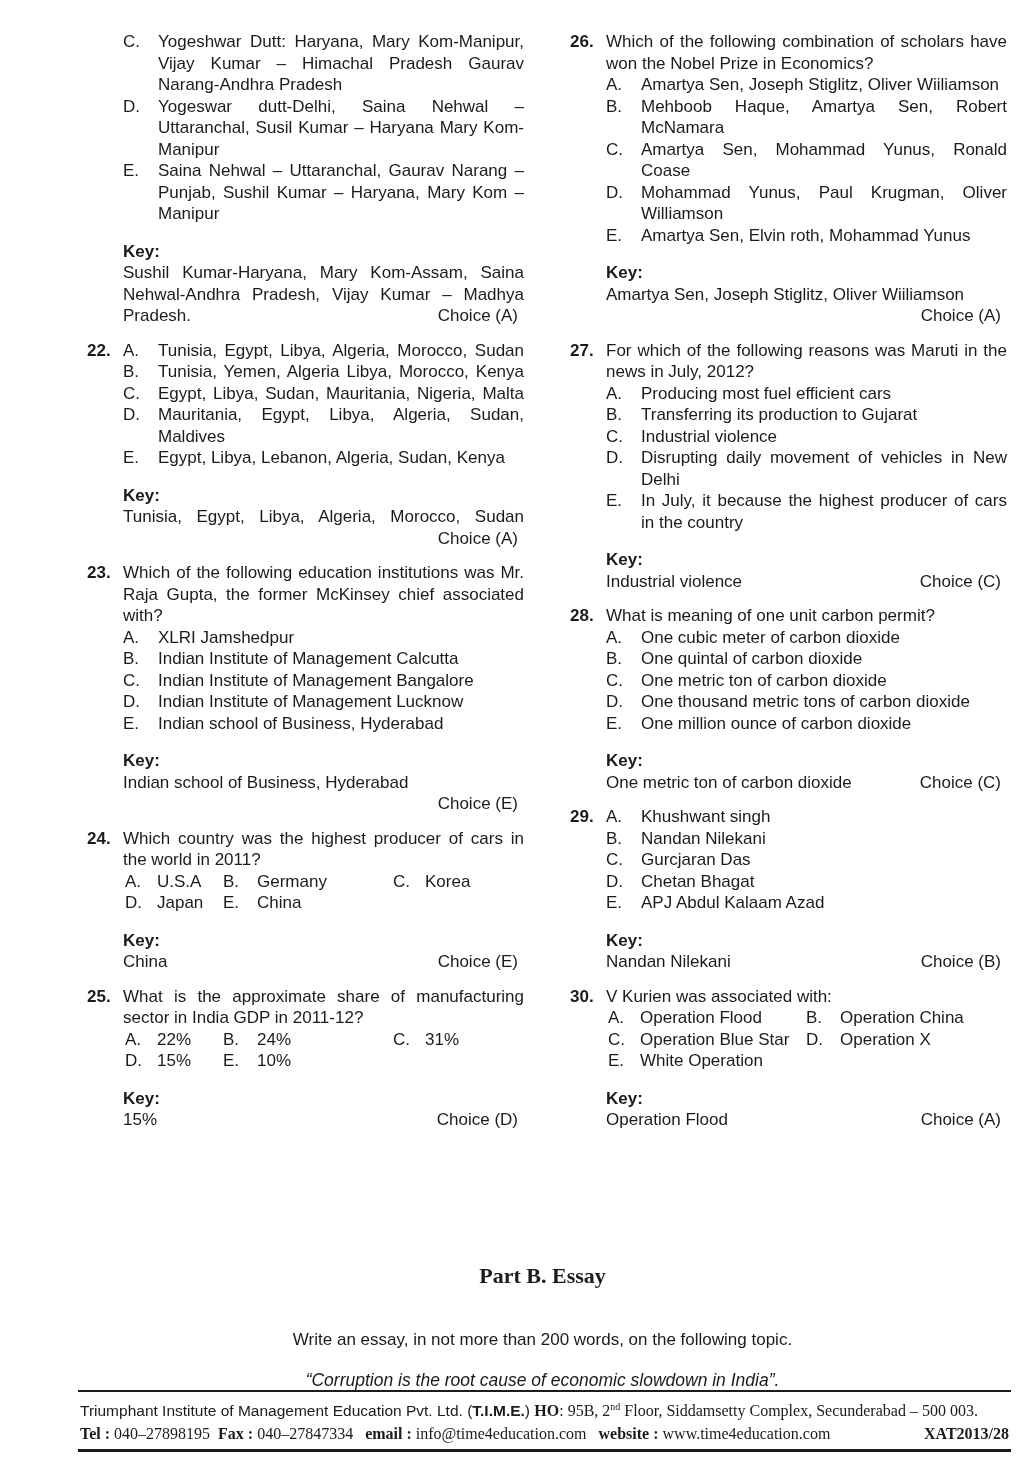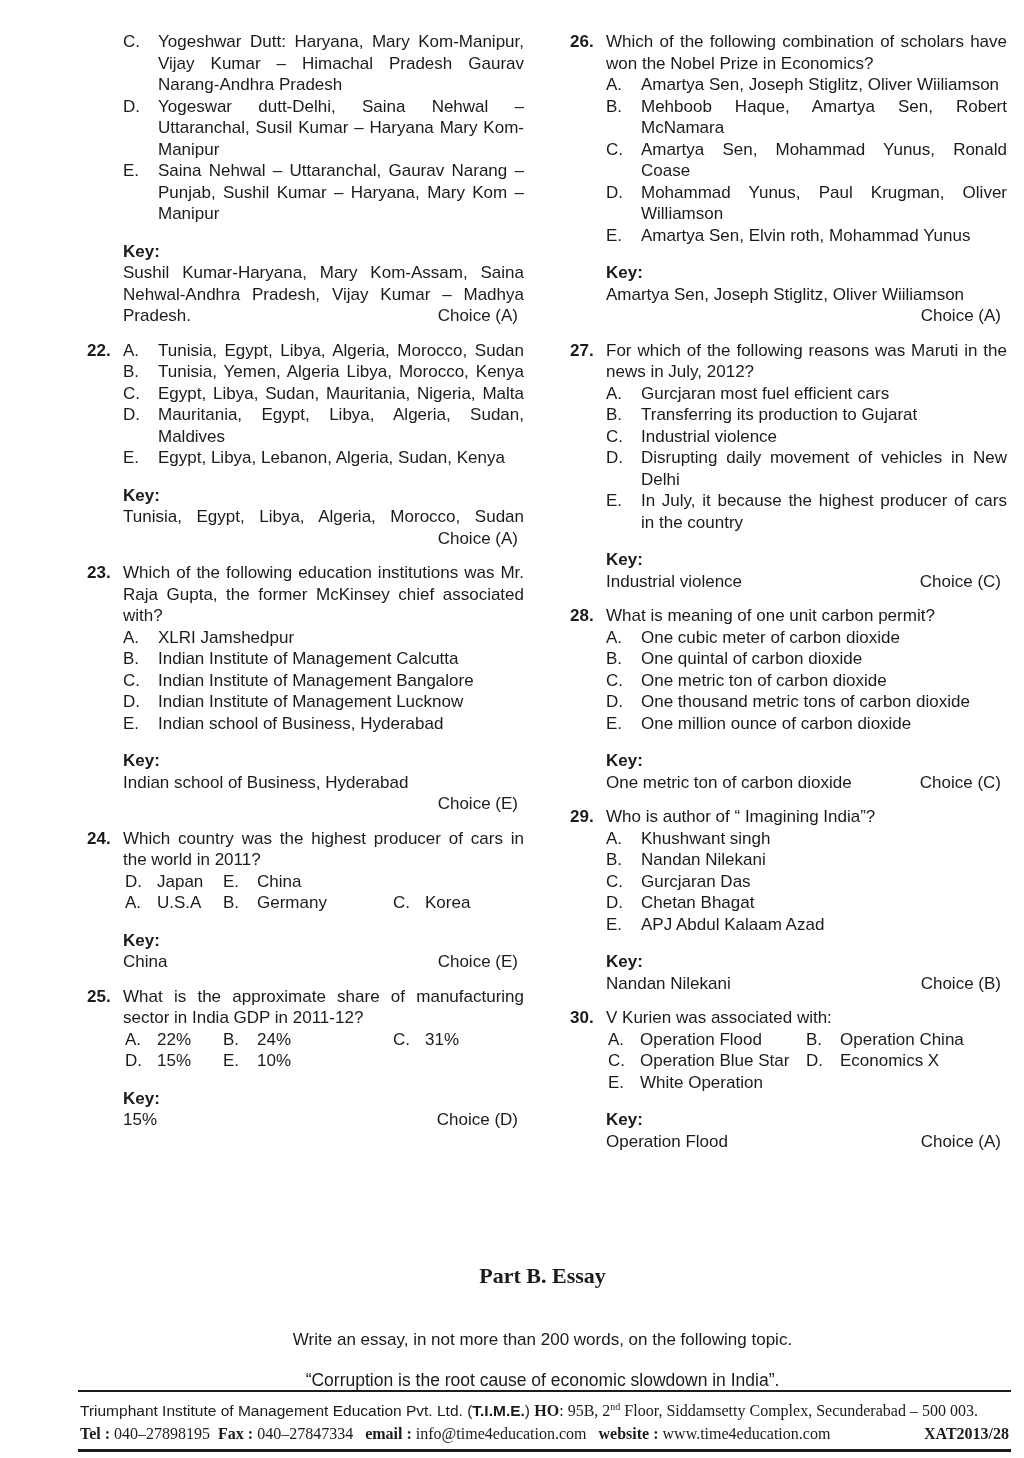--- a/index.html
+++ b/index.html
@@ -28,21 +28,21 @@
   .key-rel .choice{position:absolute;right:6px;bottom:0;}
   .choice-line{text-align:right;padding-right:6px;}
 
   .opt-grid{margin-left:2px;}
   .opt-grid span{display:inline-block;vertical-align:top;}
   .w32{width:32px;}.w34{width:34px;}.w66{width:66px;}.w136{width:136px;}.w166{width:166px;}
 
   .essay{position:absolute;left:78px;width:929px;top:1214px;text-align:center;}
   .essay-title{font-family:"Liberation Serif",serif;font-weight:bold;font-size:22px;line-height:27px;margin-top:48px;}
   .essay-instruction{margin-top:40px;font-size:17px;}
-  .essay-topic{margin-top:19px;font-size:17.5px;}
+  .essay-topic{margin-top:19px;font-style:italic;font-size:17.5px;}
 
   .footer{
     position:absolute;left:78px;width:929px;top:1390px;
     border-top:2px solid #1b1b1b;border-bottom:3px solid #1b1b1b;
     padding:3px 2px 4px 2px;
     font-family:"Liberation Serif",serif;font-size:16px;line-height:23px;
   }
   .f-line{white-space:pre-wrap;}
   .f-line2{display:flex;justify-content:space-between;white-space:pre-wrap;}
   .f-b{font-weight:bold;}
@@ -133,24 +133,24 @@
       <div>Indian school of Business, Hyderabad</div>
       <div class="choice-line">
         <span>Choice (E)</span>
       </div>
     </section>
 
     <section class="qblock">
       <span class="q-num">24.</span>
       <div class="q-text">Which country was the highest producer of cars in the world in 2011?</div>
       <div class="opt-grid">
+        <span class="w32">A.</span><span class="w66">U.S.A</span><span class="w34">B.</span><span class="w136">Germany</span><span class="w32">C.</span><span>Korea</span>
+      </div>
+      <div class="opt-grid">
         <span class="w32">D.</span><span class="w66">Japan</span><span class="w34">E.</span><span>China</span>
-      </div>
-      <div class="opt-grid">
-        <span class="w32">A.</span><span class="w66">U.S.A</span><span class="w34">B.</span><span class="w136">Germany</span><span class="w32">C.</span><span>Korea</span>
       </div>
       <div class="key-label">Key:</div>
       <div class="key-row">
         <span>China</span>
         <span class="choice">Choice (E)</span>
       </div>
     </section>
 
     <section class="qblock">
       <span class="q-num">25.</span>
@@ -200,21 +200,21 @@
       <div class="choice-line">
         <span>Choice (A)</span>
       </div>
     </section>
 
     <section class="qblock">
       <span class="q-num">27.</span>
       <div class="q-text">For which of the following reasons was Maruti in the news in July, 2012?</div>
       <div class="opt">
         <span class="opt-letter">A.</span>
-        <span class="opt-text">Gurcjaran most fuel efficient cars</span>
+        <span class="opt-text">Producing most fuel efficient cars</span>
       </div>
       <div class="opt">
         <span class="opt-letter">B.</span>
         <span class="opt-text">Transferring its production to Gujarat</span>
       </div>
       <div class="opt">
         <span class="opt-letter">C.</span>
         <span class="opt-text">Industrial violence</span>
       </div>
       <div class="opt">
@@ -257,21 +257,20 @@
       </div>
       <div class="key-label">Key:</div>
       <div class="key-row">
         <span>One metric ton of carbon dioxide</span>
         <span class="choice">Choice (C)</span>
       </div>
     </section>
 
     <section class="qblock">
       <span class="q-num">29.</span>
-      <div class="q-text">Who is author of “ Imagining India”?</div>
       <div class="opt">
         <span class="opt-letter">A.</span>
         <span class="opt-text">Khushwant singh</span>
       </div>
       <div class="opt">
         <span class="opt-letter">B.</span>
         <span class="opt-text">Nandan Nilekani</span>
       </div>
       <div class="opt">
         <span class="opt-letter">C.</span>
@@ -292,21 +291,21 @@
       </div>
     </section>
 
     <section class="qblock">
       <span class="q-num">30.</span>
       <div class="q-text">V Kurien was associated with:</div>
       <div class="opt-grid">
         <span class="w32">A.</span><span class="w166">Operation Flood</span><span class="w34">B.</span><span>Operation China</span>
       </div>
       <div class="opt-grid">
-        <span class="w32">C.</span><span class="w166">Operation Blue Star</span><span class="w34">D.</span><span>Economics X</span>
+        <span class="w32">C.</span><span class="w166">Operation Blue Star</span><span class="w34">D.</span><span>Operation X</span>
       </div>
       <div class="opt-grid">
         <span class="w32">E.</span><span>White Operation</span>
       </div>
       <div class="key-label">Key:</div>
       <div class="key-row">
         <span>Operation Flood</span>
         <span class="choice">Choice (A)</span>
       </div>
     </section>

